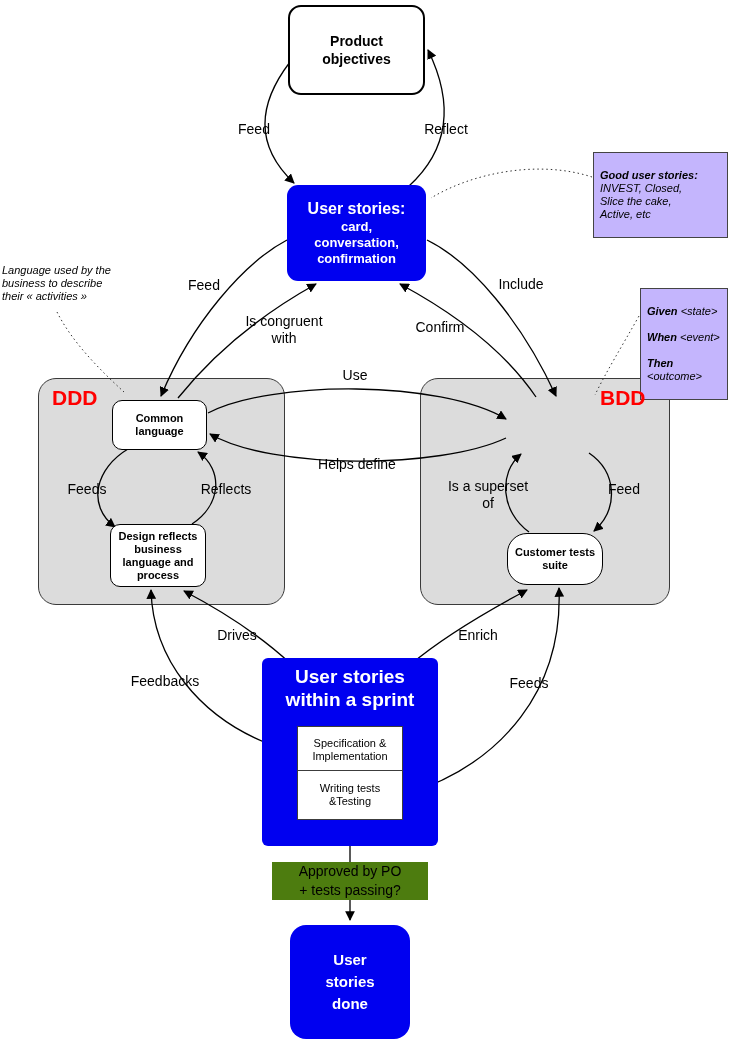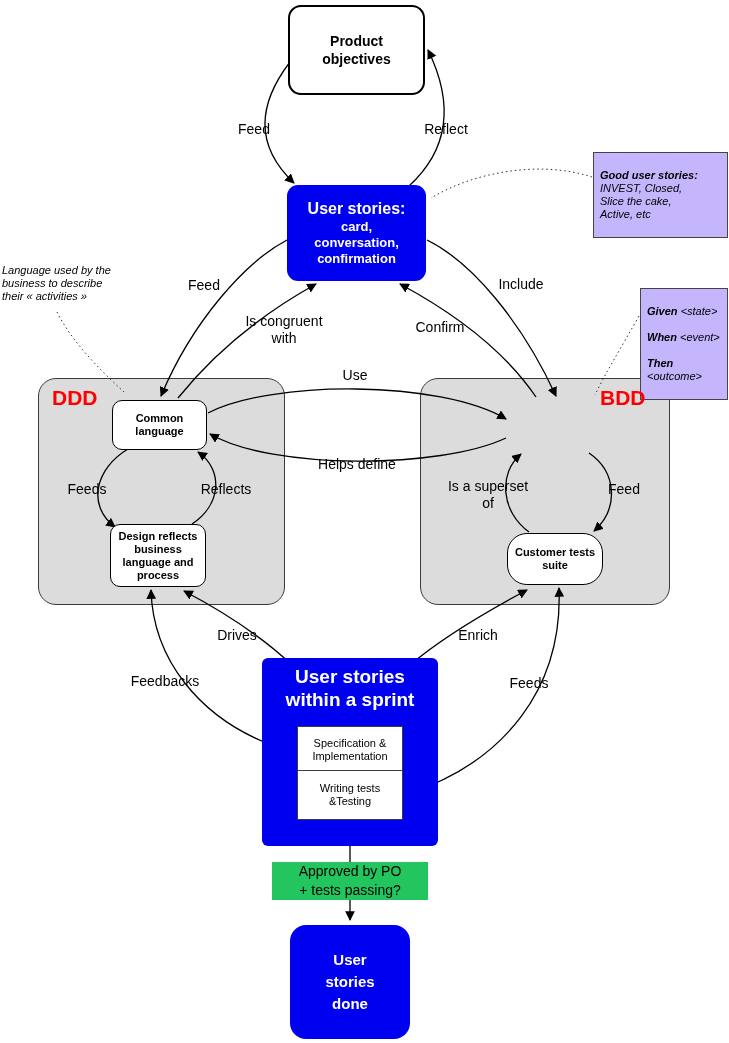--- a/index.html
+++ b/index.html
@@ -121,21 +121,21 @@
   <div class="edge-label" style="left:308px;top:456px;width:98px;">Helps define</div>
   <div class="edge-label" style="left:58px;top:481px;width:58px;">Feeds</div>
   <div class="edge-label" style="left:192px;top:481px;width:68px;">Reflects</div>
   <div class="edge-label" style="left:438px;top:478px;width:100px;">Is a superset
 of</div>
   <div class="edge-label" style="left:598px;top:481px;width:52px;">Feed</div>
   <div class="edge-label" style="left:206px;top:627px;width:62px;">Drives</div>
   <div class="edge-label" style="left:446px;top:627px;width:64px;">Enrich</div>
   <div class="edge-label" style="left:122px;top:673px;width:86px;">Feedbacks</div>
   <div class="edge-label" style="left:500px;top:675px;width:58px;">Feeds</div>
-  <div class="edge-label" style="left:272px;top:862px;width:156px;line-height:19px;background:#22c55e;">Approved by PO
+  <div class="edge-label" style="left:272px;top:862px;width:156px;line-height:19px;background:#4d7c0f;">Approved by PO
 + tests passing?</div>
 
   <div class="annotation annotation-box" style="left:593px;top:152px;width:135px;">
     <span class="kw">Good user stories:</span>
     <div>INVEST, Closed,
 Slice the cake,
 Active, etc</div>
   </div>
 
   <div class="annotation" style="left:2px;top:264px;width:128px;">Language used by the

